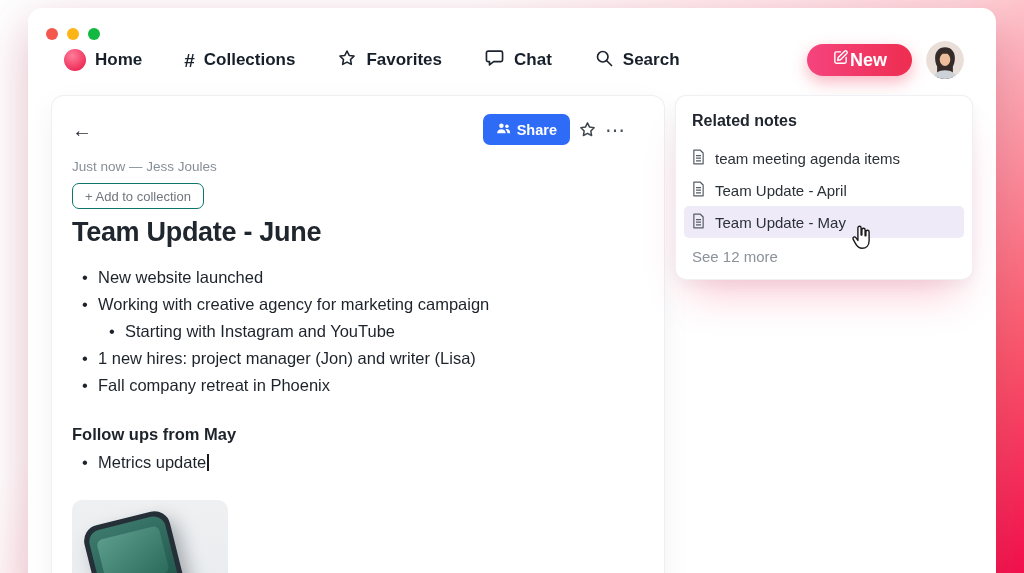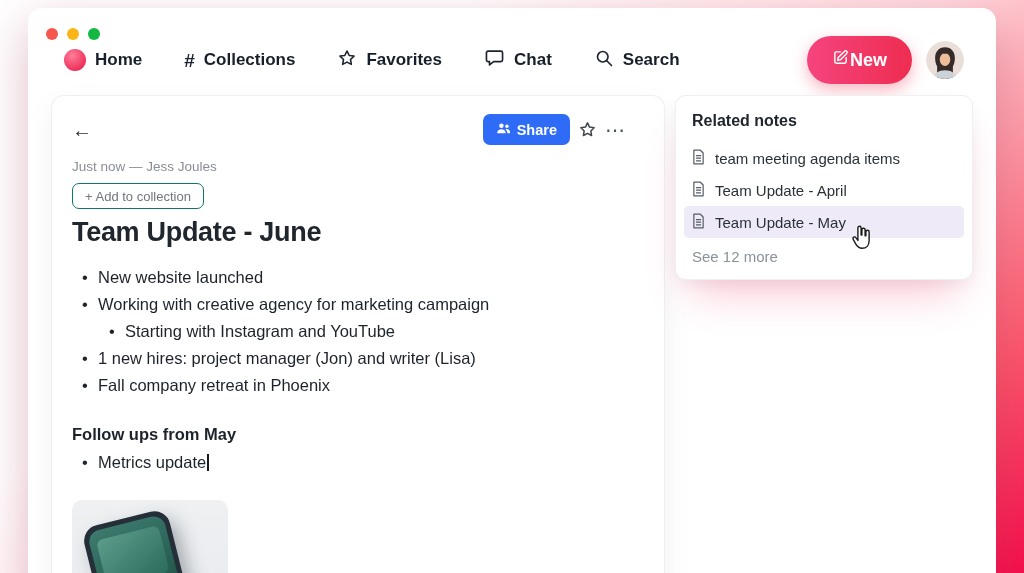--- a/index.html
+++ b/index.html
@@ -21,21 +21,21 @@
 
   
   .nav { margin:30px 32px 0 36px; height:44px; display:flex; align-items:center; }
   .nav-left { display:flex; align-items:center; gap:42px; flex:1; }
   .nav-item { display:flex; align-items:center; gap:9px; font-size:17px; font-weight:700; color:#17202a; cursor:pointer; }
   .logo { width:22px; height:22px; border-radius:50%;
           background:radial-gradient(circle at 38% 30%, #ff7d99, #ee2d58 75%); }
   .hash-glyph { font-size:19px; font-weight:700; color:#1c2430; line-height:1; }
   .nav-right { display:flex; align-items:center; gap:14px; }
   .new-btn {
-    display:flex; align-items:center; gap:1px; height:48px; padding:0 25px;
+    display:flex; align-items:center; gap:1px; height:32px; padding:0 25px;
     border:none; border-radius:24px; color:#fff; font-size:18px; font-weight:700;
     font-family:inherit; cursor:pointer;
     background:linear-gradient(90deg, var(--pink1,#f5447e), var(--pink2,#ee2d50));
     box-shadow:0 6px 16px rgba(238,45,80,.35);
   }
   .avatar { width:38px; height:38px; border-radius:50%; overflow:hidden; cursor:pointer; }
 
   
   .doc-card {
     position:absolute; left:24px; top:88px; width:612px; height:520px;

